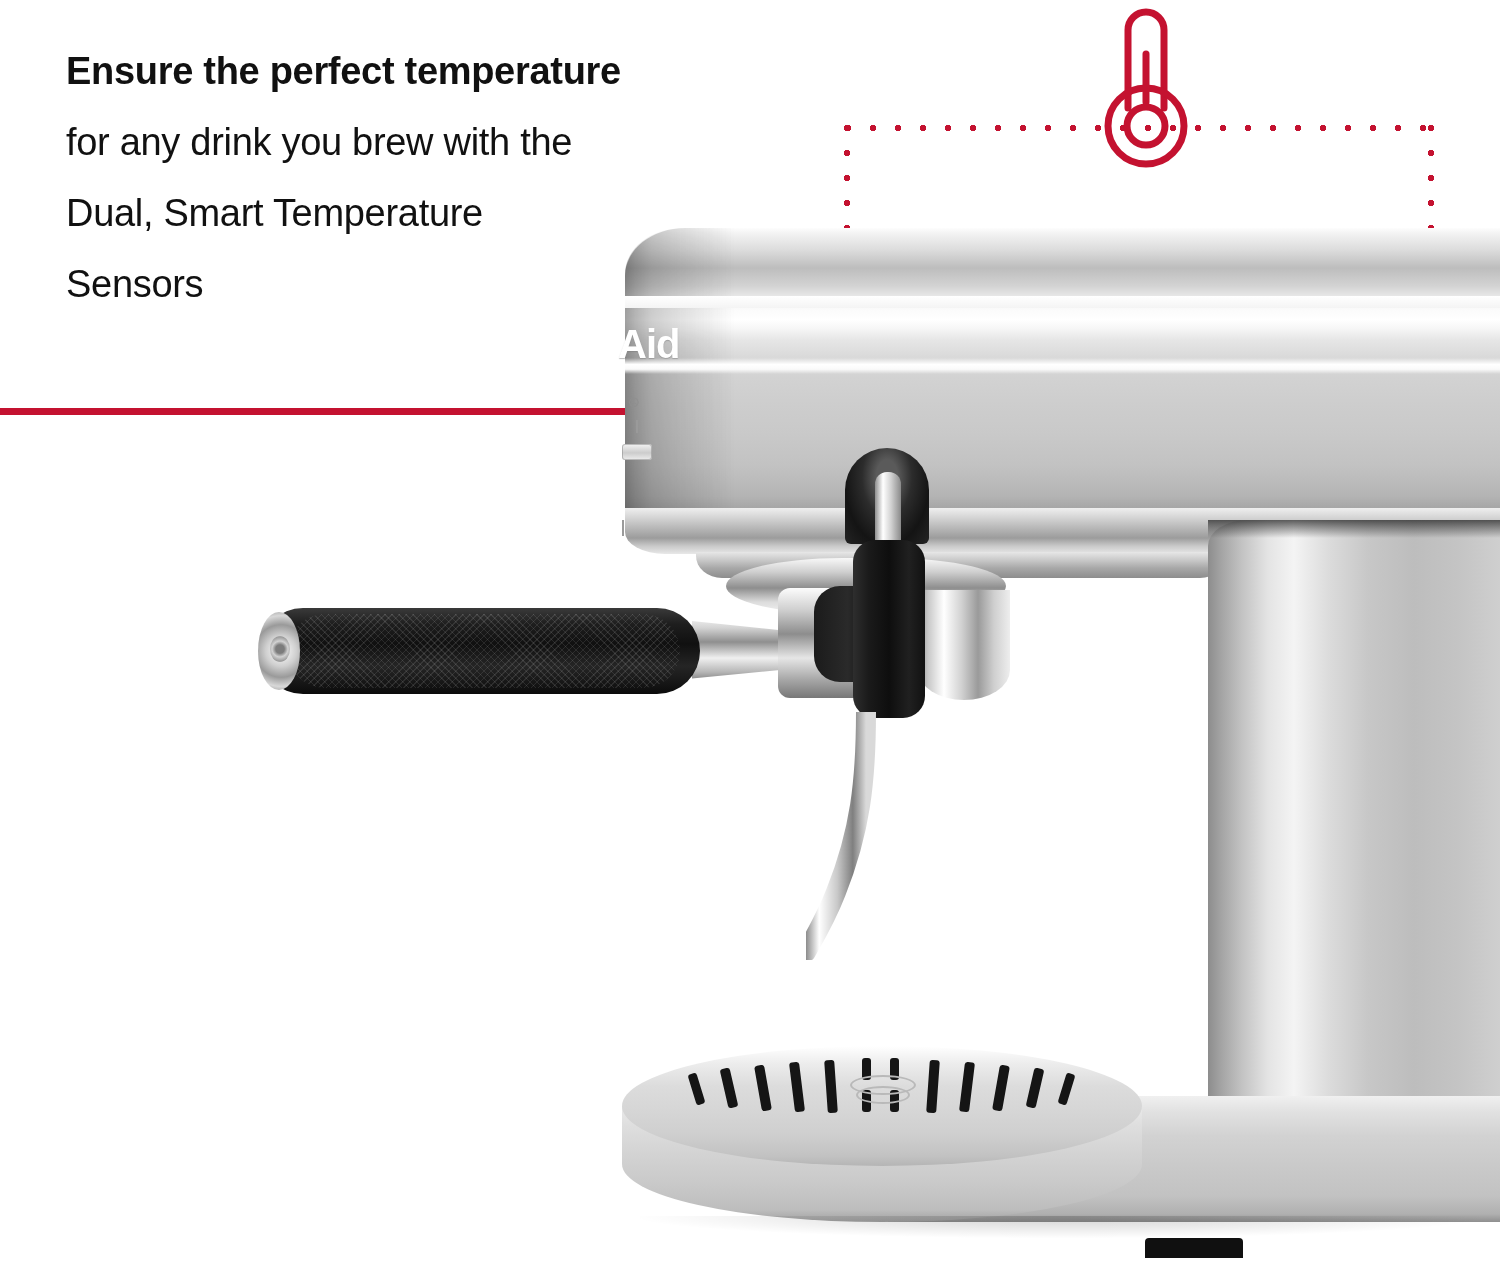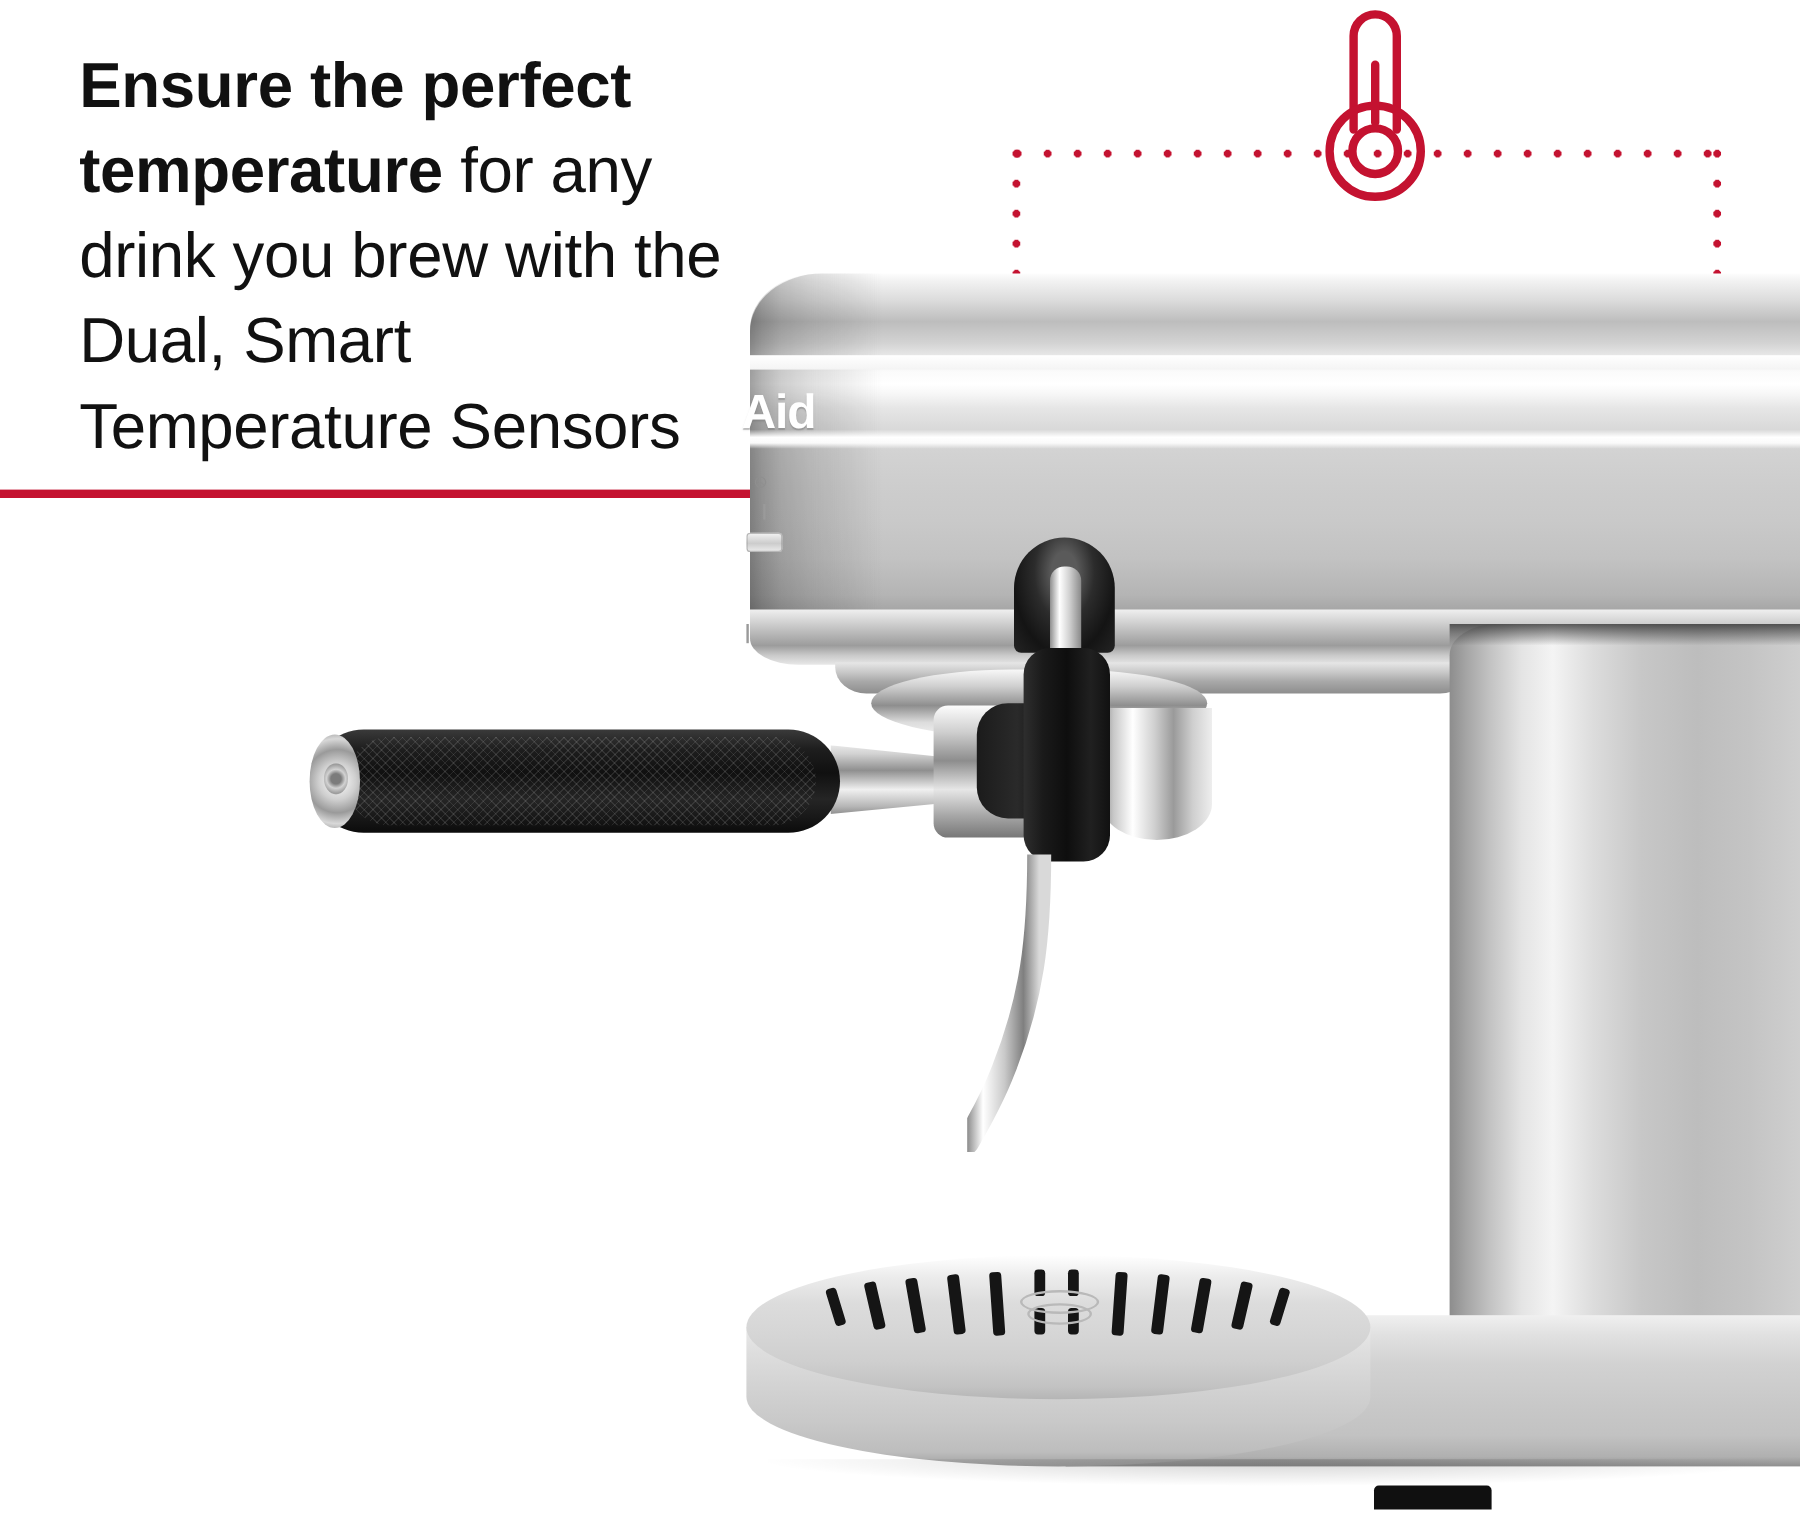--- a/index.html
+++ b/index.html
@@ -20,21 +20,21 @@
     background: #ffffff;
     overflow: hidden;
   }
 
   
   #headline {
     position: absolute;
     left: 66px;
     top: 36px;
     width: 560px;
-    font-size: 53px;
+    font-size: 38px;
     line-height: 71px;
     color: #111111;
     letter-spacing: -0.3px;
     font-weight: 400;
   }
   #headline .strong { font-weight: 700; }
 
   
   #red-rule {
     position: absolute;

